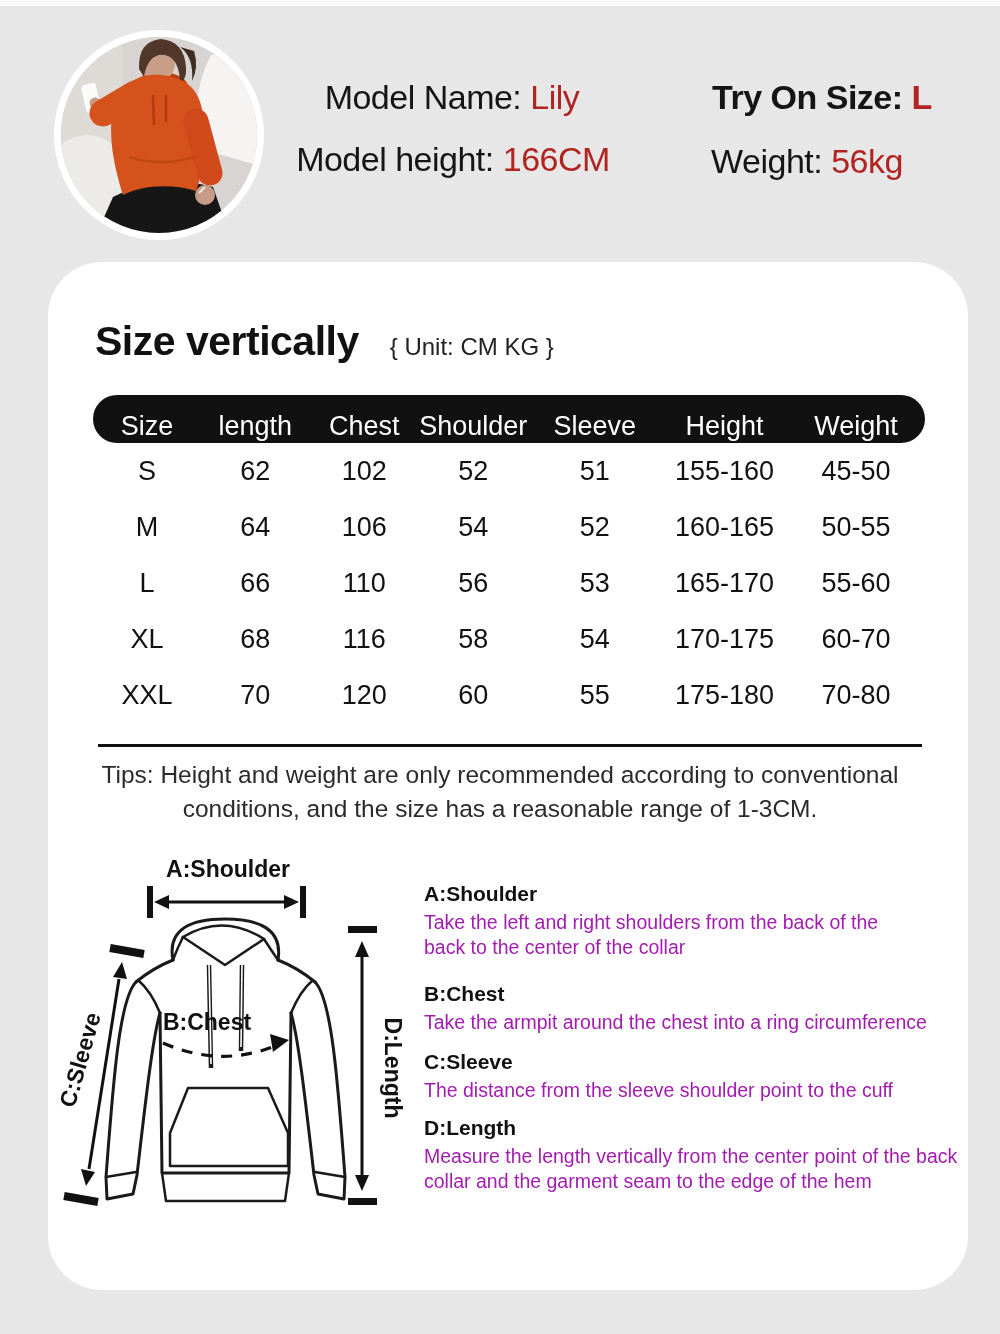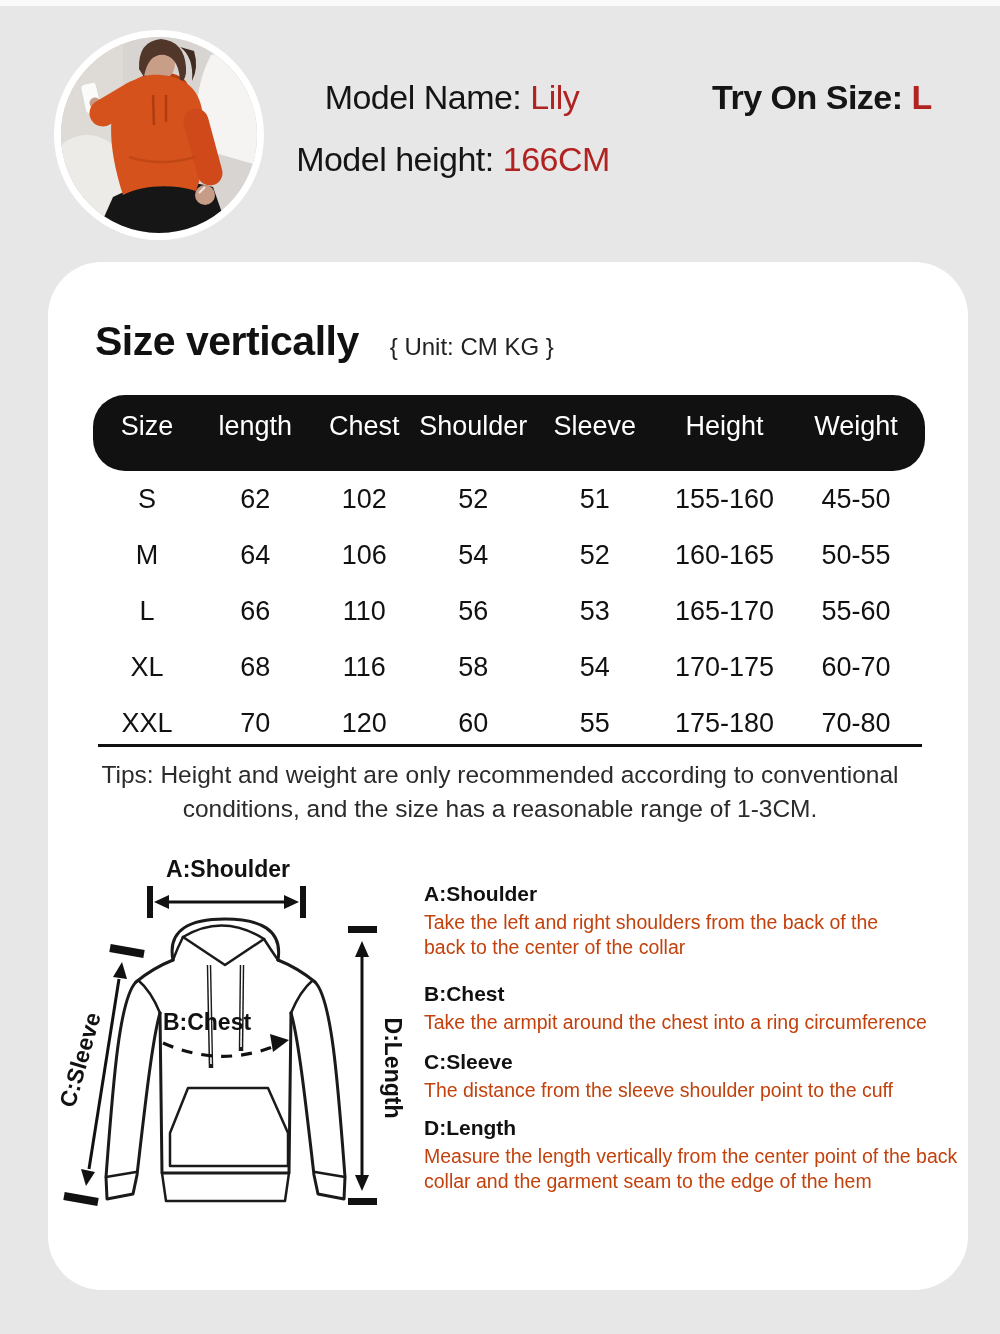--- a/index.html
+++ b/index.html
@@ -35,41 +35,41 @@
     position:absolute;left:48px;top:262px;width:920px;height:1028px;
     background:#ffffff;border-radius:54px;
   }
   .sr-heading{position:absolute;left:95px;top:318px;white-space:nowrap;}
   .sr-heading .title{font-size:41px;font-weight:bold;letter-spacing:-0.5px;}
   .sr-heading .unit{font-size:24px;font-weight:normal;color:#222;margin-left:31px;}
 
   
   .size-table{position:absolute;left:93px;top:395px;width:832px;}
   .t-head{
-    display:flex;height:76px;line-height:63px;border-radius:32px;
+    display:flex;height:48px;line-height:63px;border-radius:32px;
     background:#111111;color:#ffffff;font-size:27px;text-align:center;
   }
   .t-row{display:flex;height:56px;line-height:56px;font-size:27px;text-align:center;color:#111;}
   .t-row:first-of-type{margin-top:4px;}
   .c0{width:13%;} .c1{width:13%;} .c2{width:13.2%;} .c3{width:13%;}
   .c4{width:16.2%;} .c5{width:15%;} .c6{width:16.6%;}
   .t-sep{position:absolute;left:98px;top:744px;width:824px;height:3px;background:#111;}
 
   .tips{
     position:absolute;left:85px;top:758px;width:830px;
     font-size:24.5px;line-height:1.4;text-align:center;color:#2b2b2b;
   }
 
   
   .diagram-svg{position:absolute;left:35px;top:855px;width:390px;height:390px;}
   .diagram-svg text{font-family:"Liberation Sans","DejaVu Sans",sans-serif;font-weight:bold;font-size:23px;fill:#111;}
   .measures{position:absolute;left:424px;top:882px;width:550px;height:330px;}
   .m-item{position:absolute;left:0;}
   .m-item .m-title{font-size:21px;font-weight:bold;color:#111;}
-  .m-item .m-desc{font-size:19.5px;line-height:1.27;color:#c2410c;margin-top:4px;}
+  .m-item .m-desc{font-size:19.5px;line-height:1.27;color:#a21caf;margin-top:4px;}
   .mi-0{top:0;width:490px;}
   .mi-1{top:100px;width:548px;}
   .mi-2{top:168px;width:548px;}
   .mi-3{top:234px;width:546px;}
 </style>
 </head>
 <body>
 
 <div class="page">
   <div class="top-strip"></div>
@@ -94,20 +94,21 @@
       <line x1="92" y1="58" x2="93" y2="88" stroke="#b03c10" stroke-width="2.5"></line>
       <line x1="105" y1="58" x2="105" y2="85" stroke="#b03c10" stroke-width="2.5"></line>
       <circle cx="144" cy="158" r="10" fill="#c79c87"></circle>
       <line x1="138" y1="156" x2="144" y2="150" stroke="#efe8e2" stroke-width="2"></line>
     </svg>
   </div>
 
   <div class="info-line pos-name"><span>Model Name:</span><span class="val">Lily</span></div>
   <div class="info-line pos-tryon"><span>Try On Size:</span><span class="val">L</span></div>
   <div class="info-line pos-height"><span>Model height:</span><span class="val">166CM</span></div>
+  <div class="info-line pos-weight"><span>Weight:</span><span class="val">56kg</span></div>
 
   <div class="card"></div>
 
   <div class="sr-heading">
     <span class="title">Size vertically</span><span class="unit">{ Unit: CM KG }</span>
   </div>
 
   <div class="size-table">
     <div class="t-head">
       <div class="c0">Size</div>

